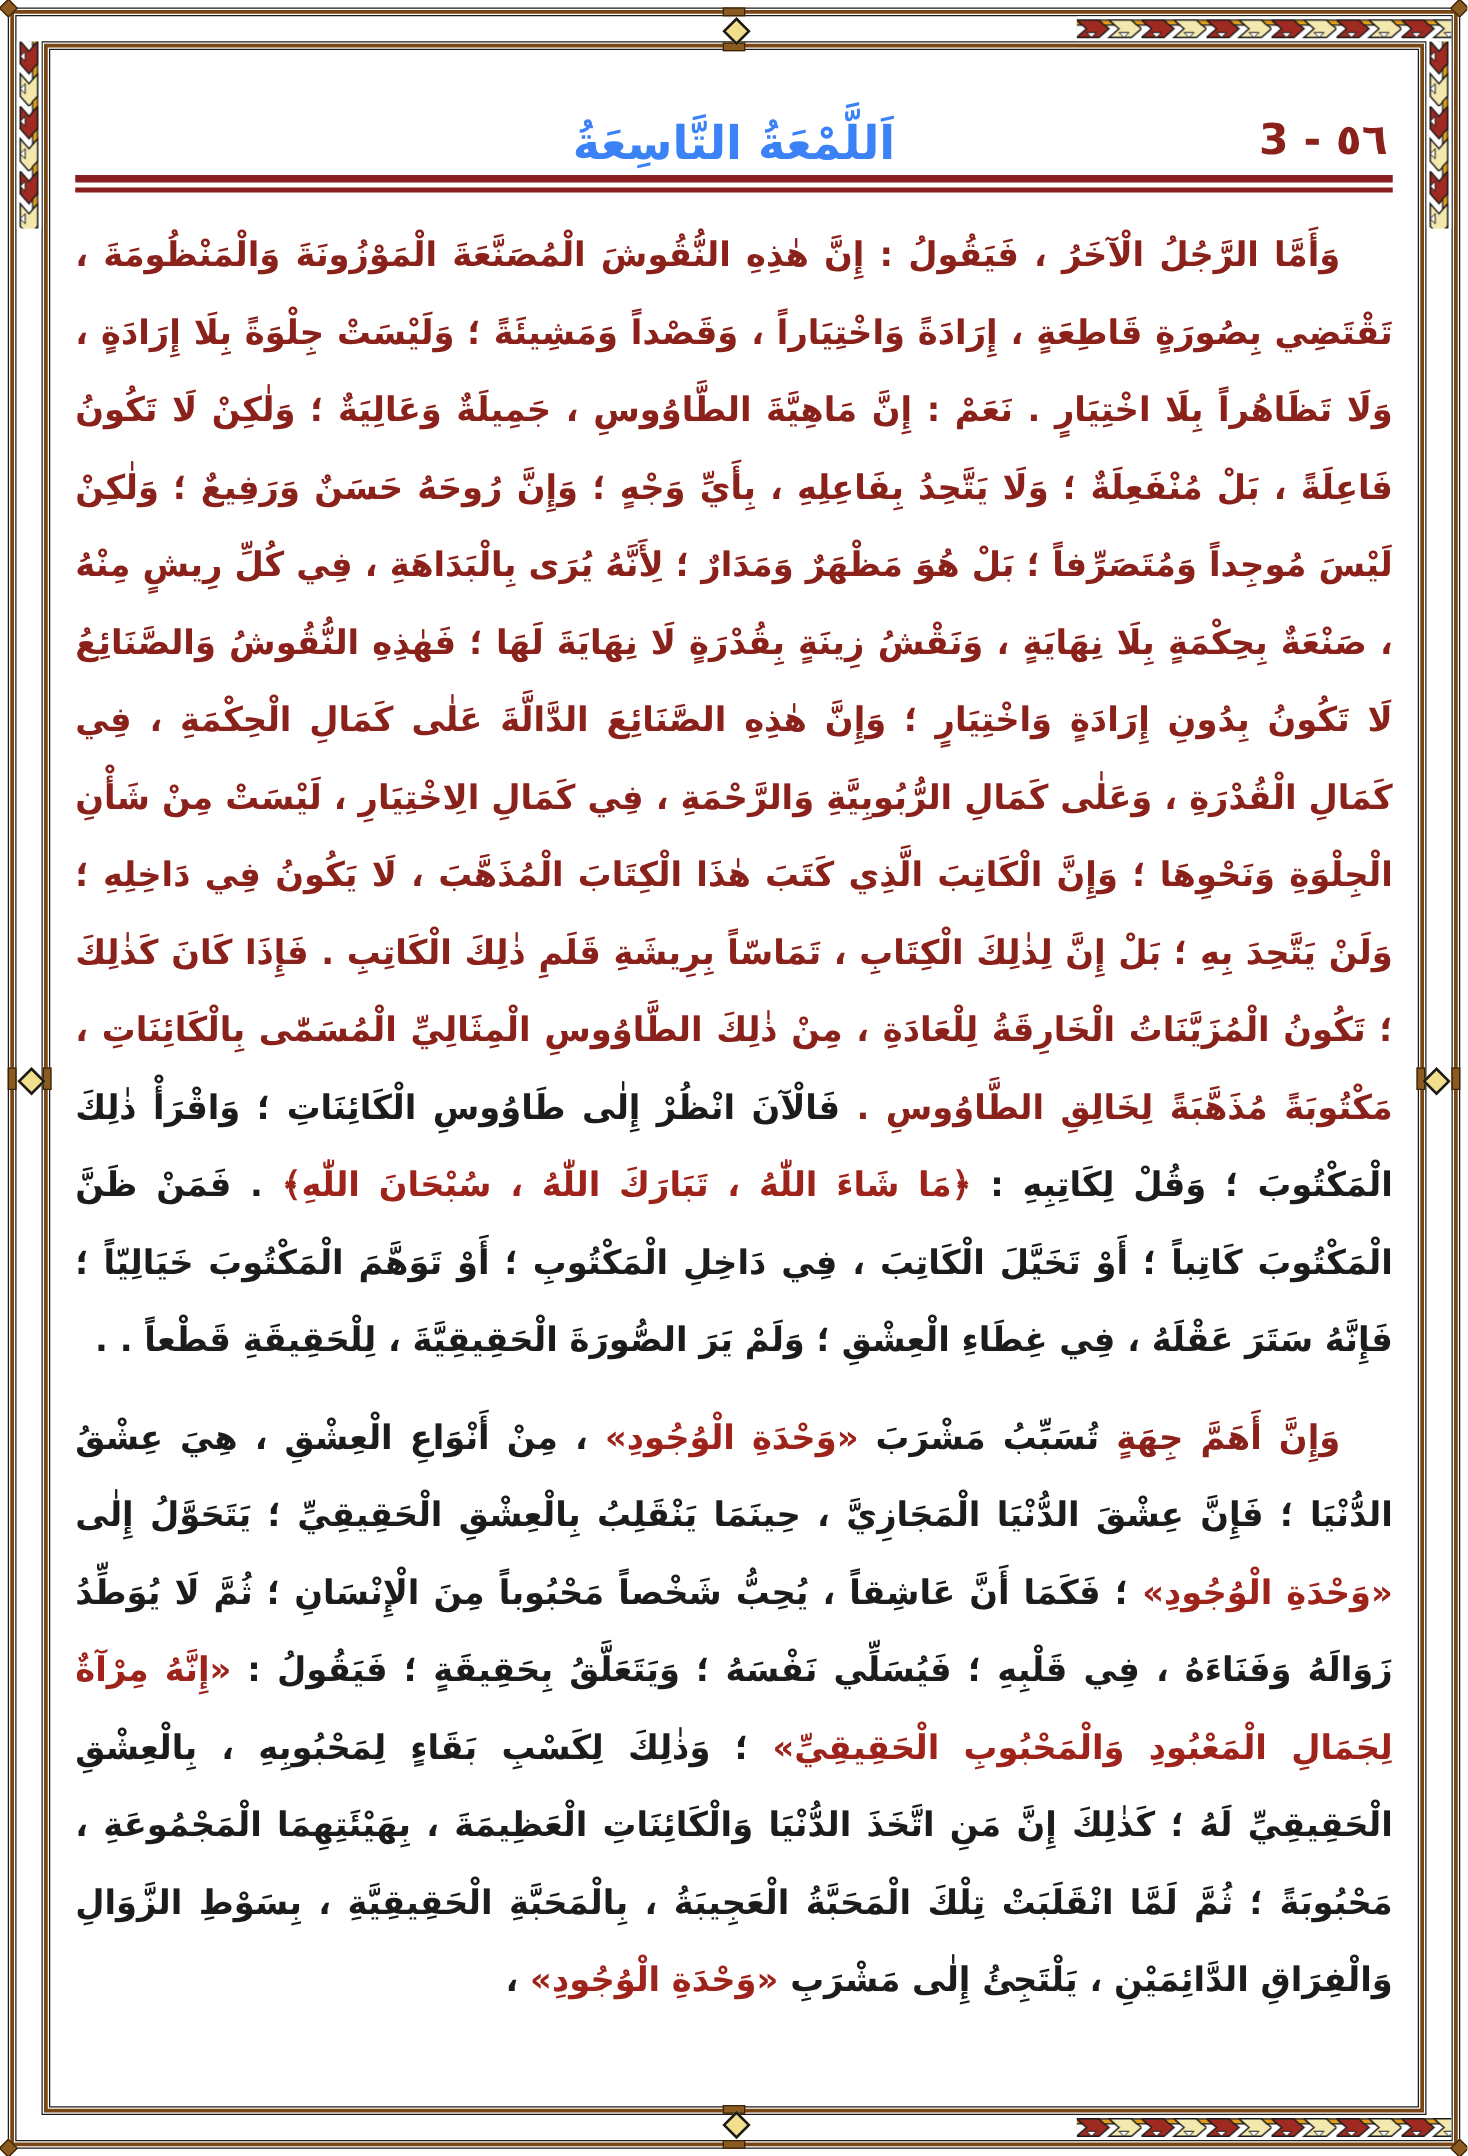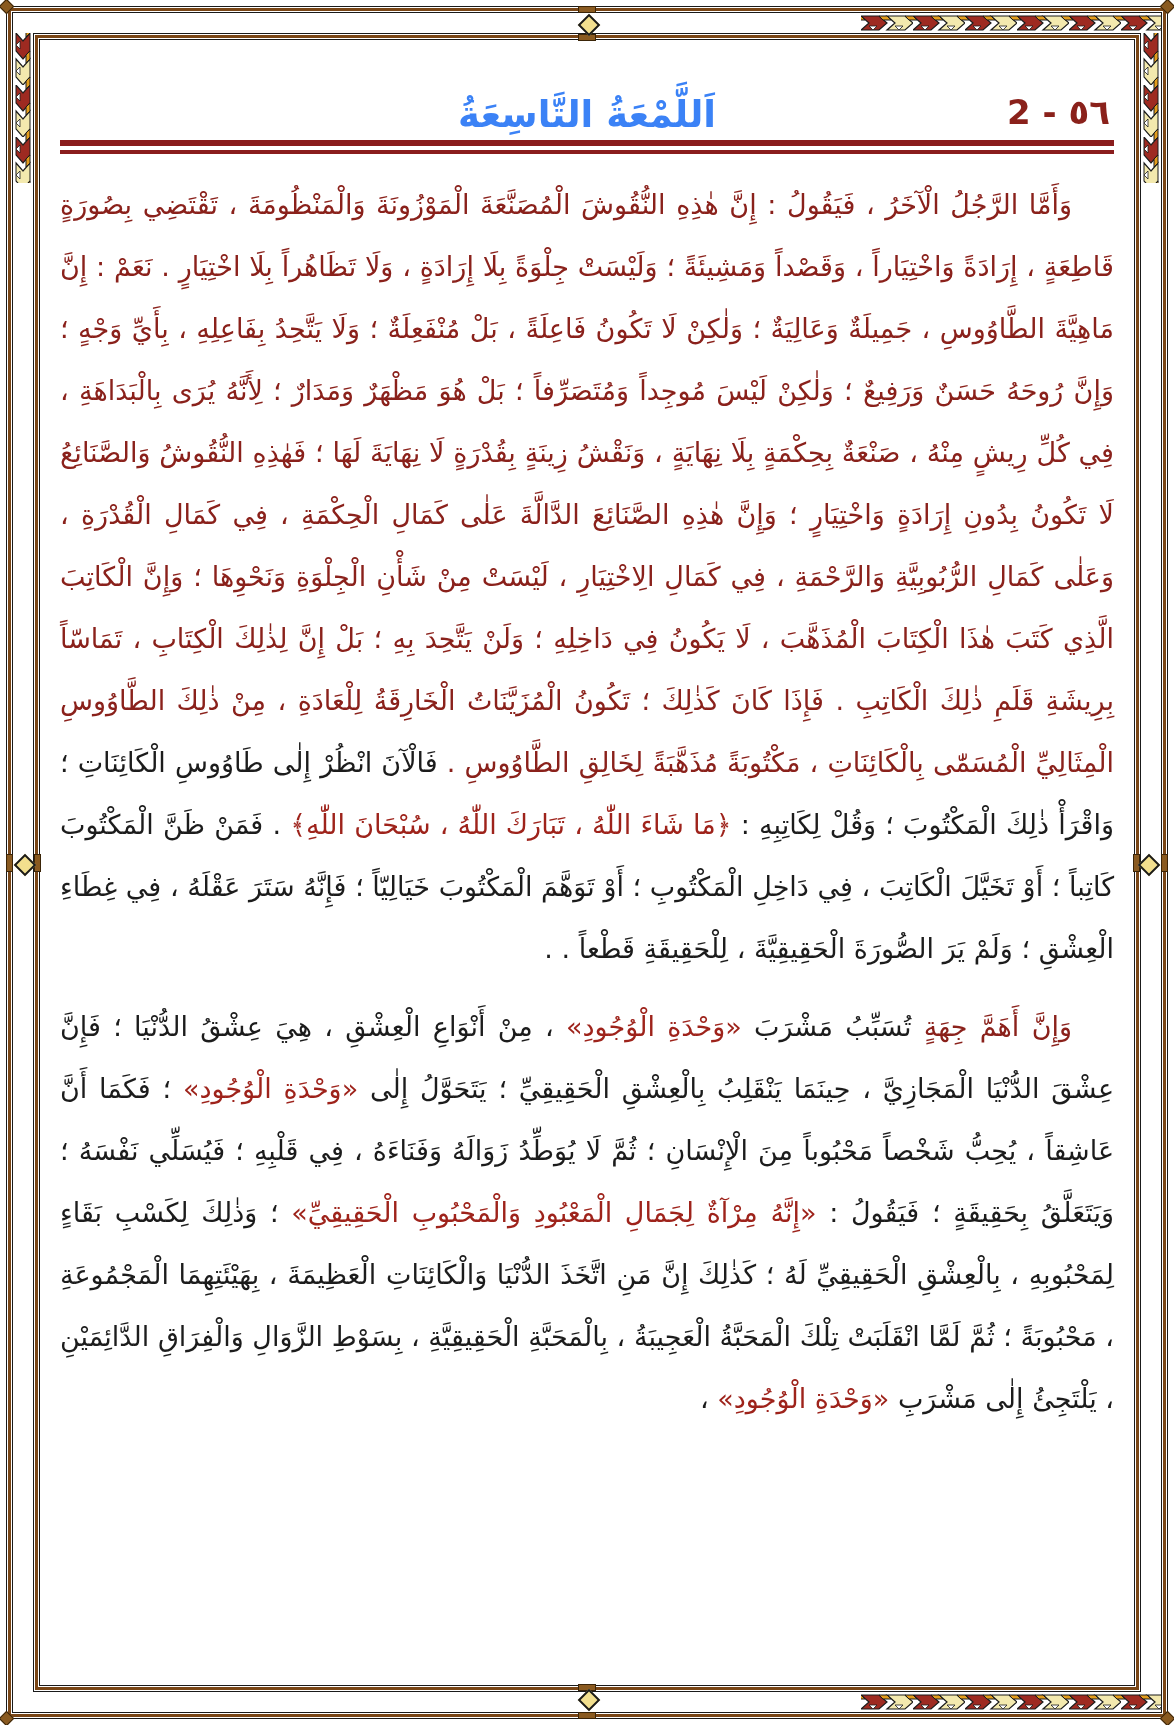--- a/index.html
+++ b/index.html
@@ -36,21 +36,21 @@
   .title{
     position:absolute;left:0;right:0;bottom:4px;text-align:center;
     font-size:37px;font-weight:bold;color:#3b82f6;
   }
   .page-number{
     position:absolute;left:auto;right:4px;bottom:8px;
     font-size:34px;font-weight:bold;color:#8a211b;direction:rtl;
   }
   .rule{height:4px;border-top:6px solid #8a1d1d;border-bottom:4px solid #8a1d1d;}
   .body-text{
-    margin-top:20px;font-size:27px;line-height:62px;font-weight:normal;
+    margin-top:20px;font-size:27px;line-height:62px;font-weight:bold;
     text-align:justify;color:#1c1c1c;
   }
   p.para{margin:0;text-indent:42px;}
   p.para + p.para{margin-top:16px;}
   .seg-maroon{color:#8a211b;}
   .seg-red{color:#9e231b;}
   .seg-black{color:#1c1c1c;}
 </style>
 </head>
 <body>
@@ -115,21 +115,21 @@
   <div class="tab tab-v" style="right:34px"></div>
   <div class="diamond" style="right:17px;top:calc(50% - 6px)"></div>
 
   <div class="hook" style="top:1px;left:1px"></div>
   <div class="hook" style="top:1px;right:1px"></div>
   <div class="hook" style="bottom:1px;left:1px"></div>
   <div class="hook" style="bottom:1px;right:1px"></div>
 
   <div class="content">
     <div class="header">
-      <div class="page-number">٥٦ - 2</div>
+      <div class="page-number">٥٦ - 3</div>
       <div class="title">اَللَّمْعَةُ التَّاسِعَةُ</div>
     </div>
     <div class="rule"></div>
     <div class="body-text">
         <p class="para"><span class="seg-maroon">وَأَمَّا الرَّجُلُ الْآخَرُ ، فَيَقُولُ : إِنَّ هٰذِهِ النُّقُوشَ الْمُصَنَّعَةَ الْمَوْزُونَةَ وَالْمَنْظُومَةَ ، تَقْتَضِي بِصُورَةٍ قَاطِعَةٍ ، إِرَادَةً وَاخْتِيَاراً ، وَقَصْداً وَمَشِيئَةً ؛ وَلَيْسَتْ جِلْوَةً بِلَا إِرَادَةٍ ، وَلَا تَظَاهُراً بِلَا اخْتِيَارٍ . نَعَمْ : إِنَّ مَاهِيَّةَ الطَّاوُوسِ ، جَمِيلَةٌ وَعَالِيَةٌ ؛ وَلٰكِنْ لَا تَكُونُ فَاعِلَةً ، بَلْ مُنْفَعِلَةٌ ؛ وَلَا يَتَّحِدُ بِفَاعِلِهِ ، بِأَيِّ وَجْهٍ ؛ وَإِنَّ رُوحَهُ حَسَنٌ وَرَفِيعٌ ؛ وَلٰكِنْ لَيْسَ مُوجِداً وَمُتَصَرِّفاً ؛ بَلْ هُوَ مَظْهَرٌ وَمَدَارٌ ؛ لِأَنَّهُ يُرَى بِالْبَدَاهَةِ ، فِي كُلِّ رِيشٍ مِنْهُ ، صَنْعَةٌ بِحِكْمَةٍ بِلَا نِهَايَةٍ ، وَنَقْشُ زِينَةٍ بِقُدْرَةٍ لَا نِهَايَةَ لَهَا ؛ فَهٰذِهِ النُّقُوشُ وَالصَّنَائِعُ لَا تَكُونُ بِدُونِ إِرَادَةٍ وَاخْتِيَارٍ ؛ وَإِنَّ هٰذِهِ الصَّنَائِعَ الدَّالَّةَ عَلٰى كَمَالِ الْحِكْمَةِ ، فِي كَمَالِ الْقُدْرَةِ ، وَعَلٰى كَمَالِ الرُّبُوبِيَّةِ وَالرَّحْمَةِ ، فِي كَمَالِ الِاخْتِيَارِ ، لَيْسَتْ مِنْ شَأْنِ الْجِلْوَةِ وَنَحْوِهَا ؛ وَإِنَّ الْكَاتِبَ الَّذِي كَتَبَ هٰذَا الْكِتَابَ الْمُذَهَّبَ ، لَا يَكُونُ فِي دَاخِلِهِ ؛ وَلَنْ يَتَّحِدَ بِهِ ؛ بَلْ إِنَّ لِذٰلِكَ الْكِتَابِ ، تَمَاسّاً بِرِيشَةِ قَلَمِ ذٰلِكَ الْكَاتِبِ . فَإِذَا كَانَ كَذٰلِكَ ؛ تَكُونُ الْمُزَيَّنَاتُ الْخَارِقَةُ لِلْعَادَةِ ، مِنْ ذٰلِكَ الطَّاوُوسِ الْمِثَالِيِّ الْمُسَمّٰى بِالْكَائِنَاتِ ، مَكْتُوبَةً مُذَهَّبَةً لِخَالِقِ الطَّاوُوسِ . </span><span class="seg-black">فَالْآنَ انْظُرْ إِلٰى طَاوُوسِ الْكَائِنَاتِ ؛ وَاقْرَأْ ذٰلِكَ الْمَكْتُوبَ ؛ وَقُلْ لِكَاتِبِهِ : </span><span class="seg-red">﴿مَا شَاءَ اللّٰهُ ، تَبَارَكَ اللّٰهُ ، سُبْحَانَ اللّٰهِ﴾</span><span class="seg-black"> . فَمَنْ ظَنَّ الْمَكْتُوبَ كَاتِباً ؛ أَوْ تَخَيَّلَ الْكَاتِبَ ، فِي دَاخِلِ الْمَكْتُوبِ ؛ أَوْ تَوَهَّمَ الْمَكْتُوبَ خَيَالِيّاً ؛ فَإِنَّهُ سَتَرَ عَقْلَهُ ، فِي غِطَاءِ الْعِشْقِ ؛ وَلَمْ يَرَ الصُّورَةَ الْحَقِيقِيَّةَ ، لِلْحَقِيقَةِ قَطْعاً . .</span></p>
         <p class="para"><span class="seg-maroon">وَإِنَّ أَهَمَّ جِهَةٍ</span><span class="seg-black"> تُسَبِّبُ مَشْرَبَ </span><span class="seg-red">«وَحْدَةِ الْوُجُودِ»</span><span class="seg-black"> ، مِنْ أَنْوَاعِ الْعِشْقِ ، هِيَ عِشْقُ الدُّنْيَا ؛ فَإِنَّ عِشْقَ الدُّنْيَا الْمَجَازِيَّ ، حِينَمَا يَنْقَلِبُ بِالْعِشْقِ الْحَقِيقِيِّ ؛ يَتَحَوَّلُ إِلٰى </span><span class="seg-red">«وَحْدَةِ الْوُجُودِ»</span><span class="seg-black"> ؛ فَكَمَا أَنَّ عَاشِقاً ، يُحِبُّ شَخْصاً مَحْبُوباً مِنَ الْإِنْسَانِ ؛ ثُمَّ لَا يُوَطِّدُ زَوَالَهُ وَفَنَاءَهُ ، فِي قَلْبِهِ ؛ فَيُسَلِّي نَفْسَهُ ؛ وَيَتَعَلَّقُ بِحَقِيقَةٍ ؛ فَيَقُولُ : </span><span class="seg-red">«إِنَّهُ مِرْآةٌ لِجَمَالِ الْمَعْبُودِ وَالْمَحْبُوبِ الْحَقِيقِيِّ»</span><span class="seg-black"> ؛ وَذٰلِكَ لِكَسْبِ بَقَاءٍ لِمَحْبُوبِهِ ، بِالْعِشْقِ الْحَقِيقِيِّ لَهُ ؛ كَذٰلِكَ إِنَّ مَنِ اتَّخَذَ الدُّنْيَا وَالْكَائِنَاتِ الْعَظِيمَةَ ، بِهَيْئَتِهِمَا الْمَجْمُوعَةِ ، مَحْبُوبَةً ؛ ثُمَّ لَمَّا انْقَلَبَتْ تِلْكَ الْمَحَبَّةُ الْعَجِيبَةُ ، بِالْمَحَبَّةِ الْحَقِيقِيَّةِ ، بِسَوْطِ الزَّوَالِ وَالْفِرَاقِ الدَّائِمَيْنِ ، يَلْتَجِئُ إِلٰى مَشْرَبِ </span><span class="seg-red">«وَحْدَةِ الْوُجُودِ»</span><span class="seg-black"> ،</span></p>
       </div>
   </div>
 
 </div>

